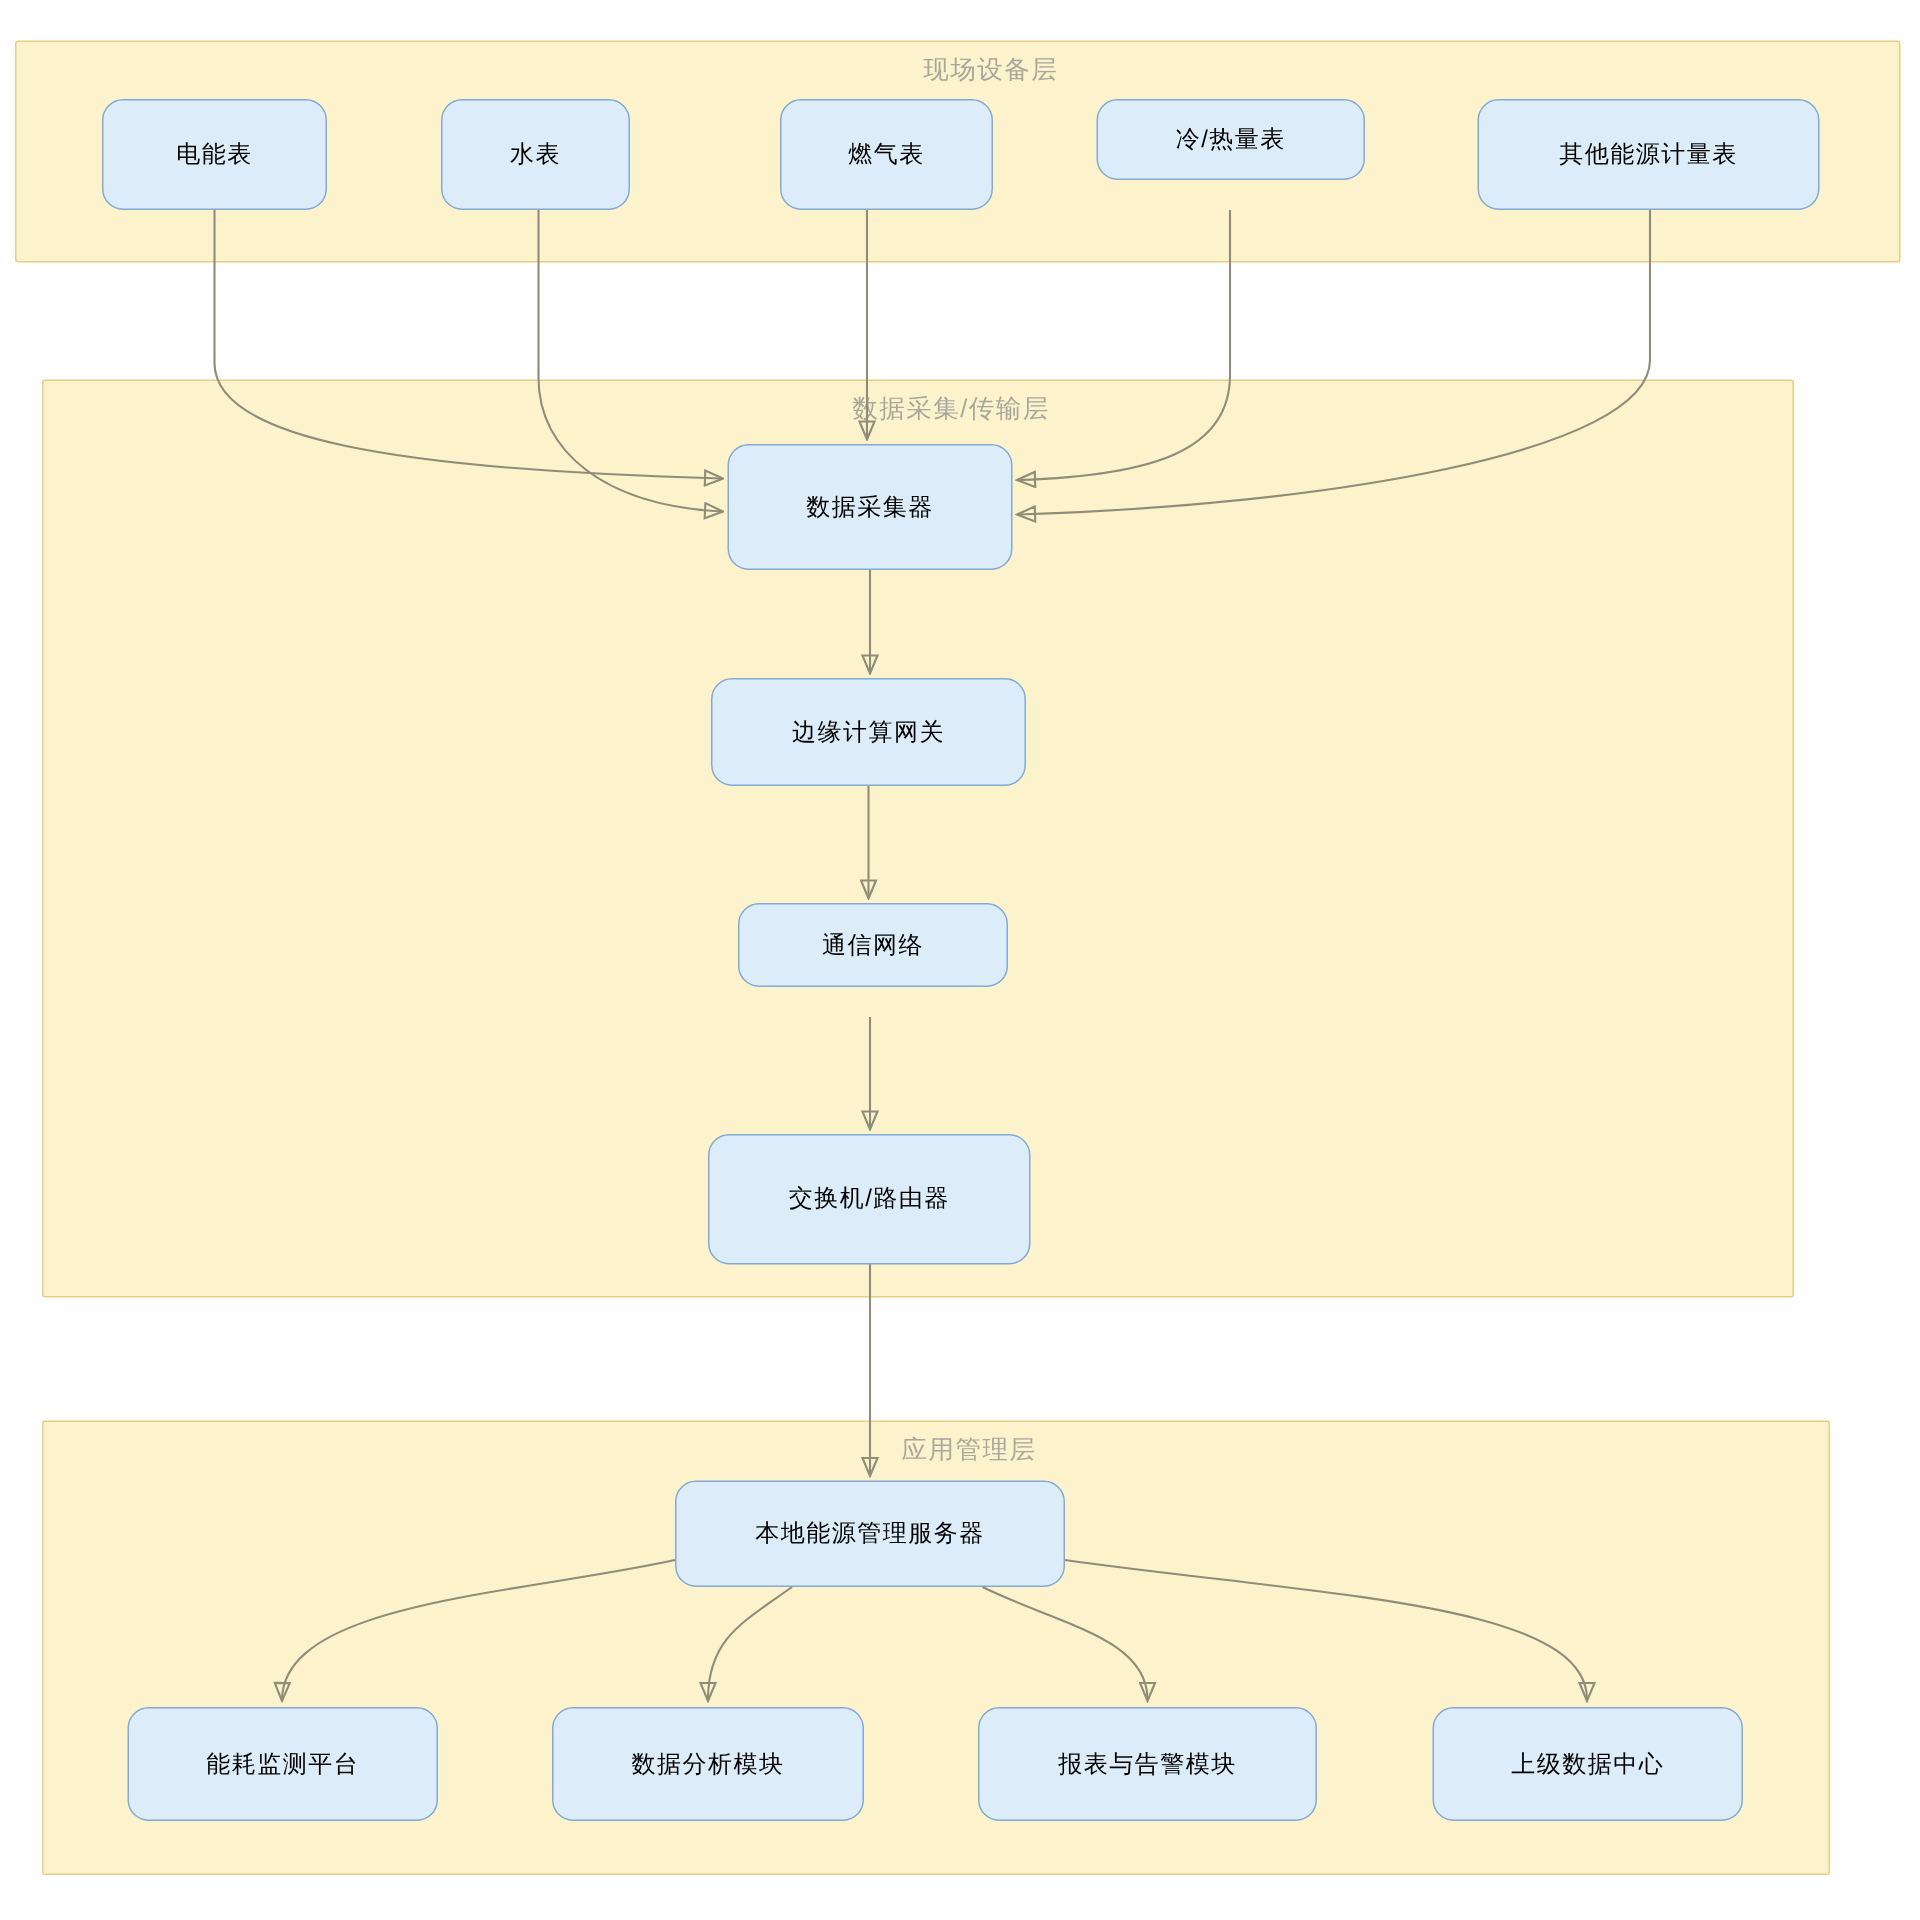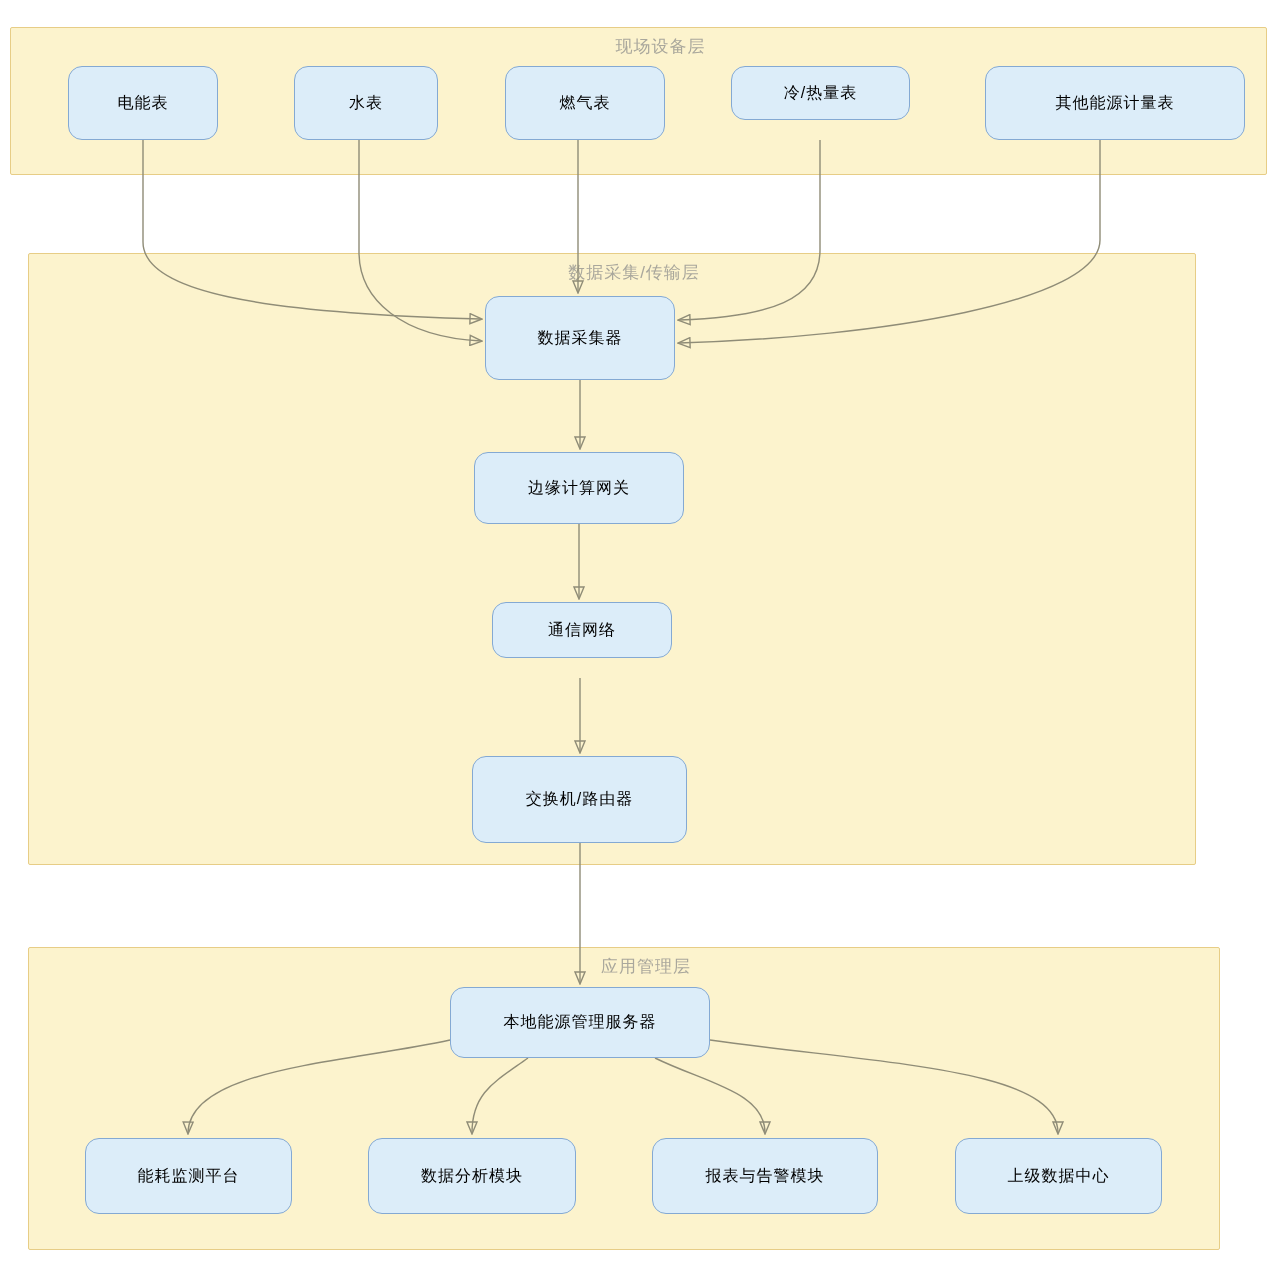--- a/index.html
+++ b/index.html
@@ -85,30 +85,30 @@
     <path d="M580,831 L580,983" marker-end="url(#arrow)"></path>
     <path d="M450,1040 C345,1063 189,1068 188,1133" marker-end="url(#arrow)"></path>
     <path d="M528,1058 C496,1081 472,1092 472,1133" marker-end="url(#arrow)"></path>
     <path d="M655,1058 C706,1083 765,1092 765,1133" marker-end="url(#arrow)"></path>
     <path d="M710,1040 C880,1064 1058,1068 1058,1133" marker-end="url(#arrow)"></path>
   </svg>
 
   <div class="node" style="left:68px;top:66px;width:150px;height:74px">
     <span>电能表</span>
   </div>
-  <div class="node" style="left:294px;top:66px;width:144px;height:74px">
+  <div class="node" style="left:294px;top:66px;width:126px;height:74px">
     <span>水表</span>
   </div>
-  <div class="node" style="left:505px;top:66px;width:160px;height:74px">
+  <div class="node" style="left:520px;top:66px;width:142px;height:74px">
     <span>燃气表</span>
   </div>
   <div class="node" style="left:731px;top:66px;width:179px;height:54px">
     <span>冷/热量表</span>
   </div>
-  <div class="node" style="left:985px;top:66px;width:260px;height:74px">
+  <div class="node" style="left:985px;top:66px;width:228px;height:74px">
     <span>其他能源计量表</span>
   </div>
 
   <div class="node" style="left:485px;top:296px;width:190px;height:84px">
     <span>数据采集器</span>
   </div>
   <div class="node" style="left:474px;top:452px;width:210px;height:72px">
     <span>边缘计算网关</span>
   </div>
   <div class="node" style="left:492px;top:602px;width:180px;height:56px">

